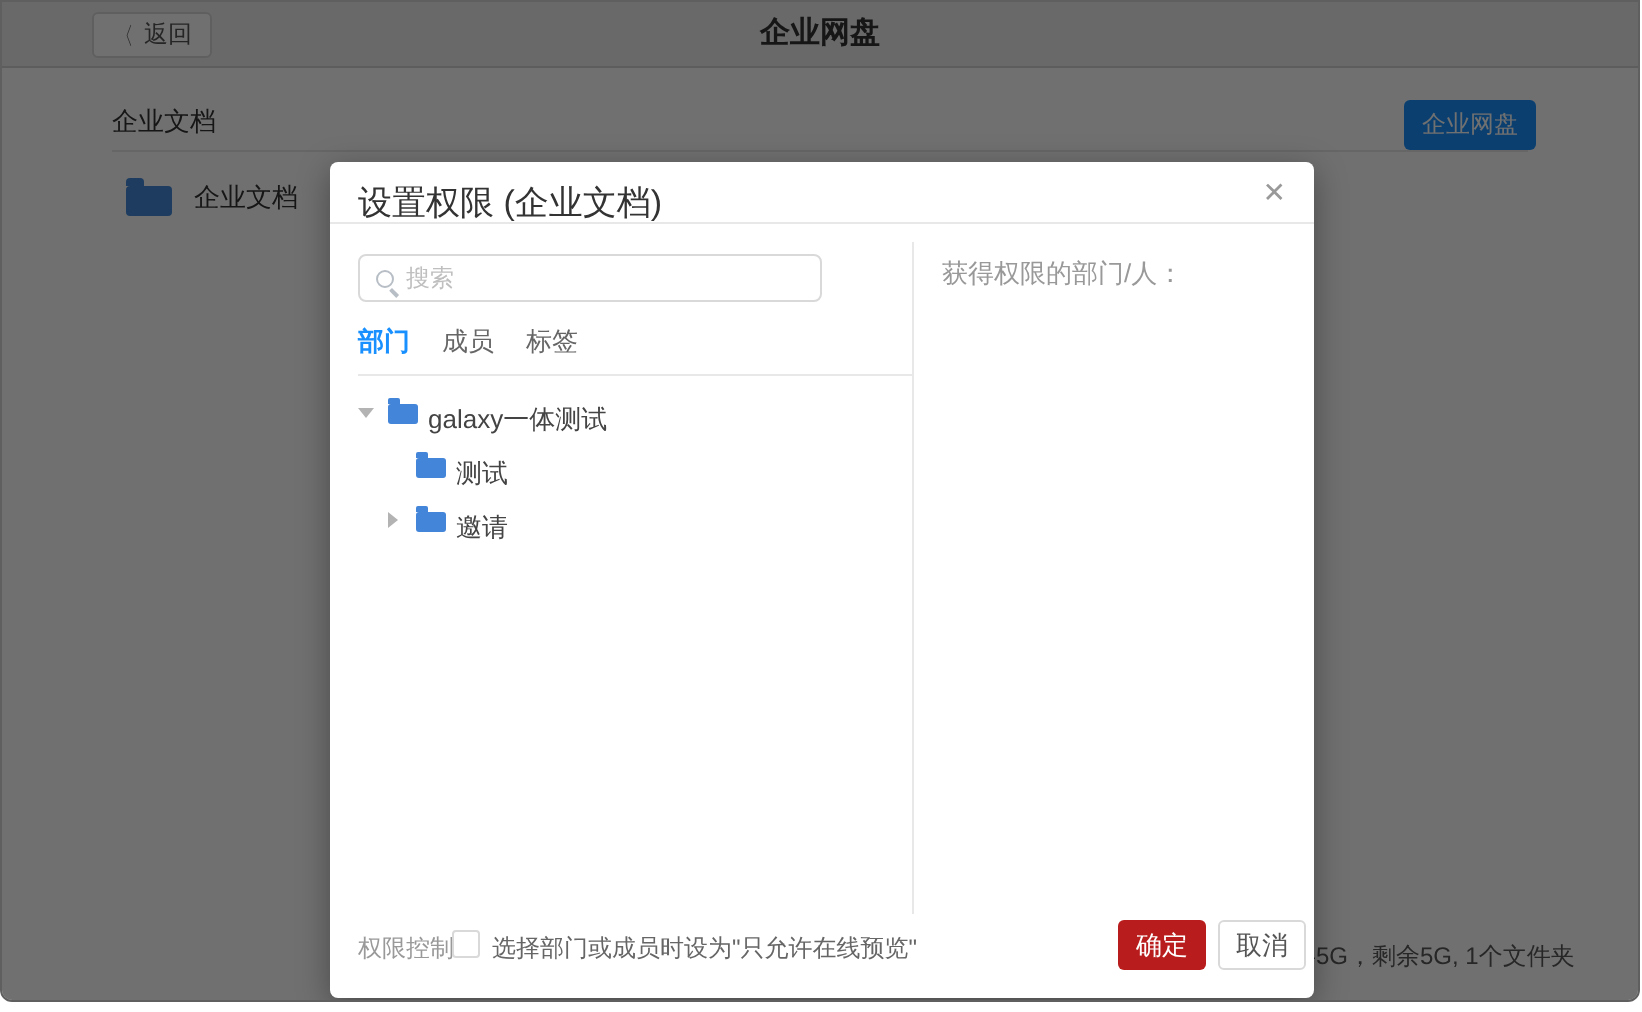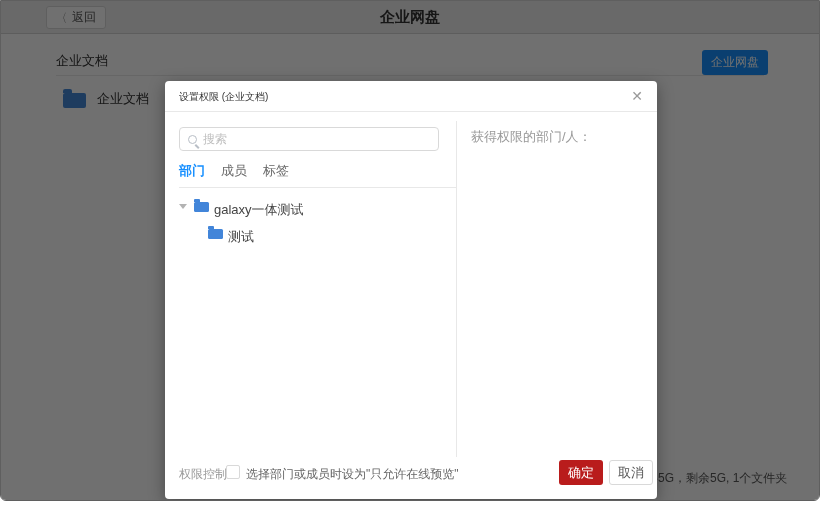--- a/index.html
+++ b/index.html
@@ -36,25 +36,25 @@
   .folder-big::before { content:""; position:absolute; left:0; top:-4px; width:9px; height:4px; background:#4689d9; border-radius:2px 2px 0 0; }
   .file-name { font-size:13px; color:#333; margin-top:2px;text-align:center; }
   .storage-info { position:absolute; left:645px; top:469px; font-size:12px; color:#595959; white-space:nowrap; }
   
   .overlay { position:absolute; left:0; top:0; right:0; bottom:0; background:rgba(0,0,0,0.56); }
   
   .modal {
     position:absolute; left:164px; top:80px; width:492px; height:418px;
     background:#ffffff; border-radius:4px; box-shadow:0 4px 16px rgba(0,0,0,0.35);
   }
-  .modal-title { position:absolute; left:14px; top:9px; font-size:10px; color:#333; }
+  .modal-title { position:absolute; left:14px; top:9px; font-size:17px; color:#333; }
   .modal-close { position:absolute; right:14px; top:6px; font-size:14px; color:#999; cursor:pointer; line-height:1.4; }
   .modal-hr { position:absolute; left:0; right:0; top:30px; height:1px; background:#e8e8e8; }
   .search-box {
-    position:absolute; left:14px; top:46px; width:260px; height:24px;
+    position:absolute; left:14px; top:46px; width:232px; height:24px;
     border:1px solid #d9d9d9; border-radius:4px; display:flex; align-items:center; background:#fff;
   }
   .search-icon { position:relative; width:9px; height:9px; border:1.4px solid #b8bec6; border-radius:50%; margin-left:8px; flex:0 0 auto; }
   .search-icon::after { content:""; position:absolute; left:7px; top:8px; width:5px; height:1.5px; background:#b8bec6; transform:rotate(45deg); transform-origin:0 0; }
   .search-input { border:none; outline:none; flex:1; font-size:12px; color:#333; padding:0 6px; background:transparent; font-family:inherit; }
   .search-input::placeholder { color:#bfbfbf; }
   .tabs { position:absolute; left:14px; top:80px; width:277px; height:27px; border-bottom:1px solid #e8e8e8; display:flex; gap:16px; }
   .tab { font-size:13px; color:#666; cursor:pointer; line-height:20px;font-family:Liberation Serif, serif; }
   .tab.active { color:#1890ff; font-weight:700; }
   .tree { position:absolute; left:0; top:112px; width:291px; }
@@ -124,20 +124,25 @@
     <div class="tree">
       <div class="tree-row">
         <span class="caret-down" style="left:14px"></span>
         <span class="folder-sm" style="left:29px"></span>
         <span class="tree-label" style="left:49px">galaxy一体测试</span>
       </div>
       <div class="tree-row">
         <span class="folder-sm" style="left:43px"></span>
         <span class="tree-label" style="left:63px">测试</span>
       </div>
+      <div class="tree-row">
+        <span class="caret-right" style="left:29px"></span>
+        <span class="folder-sm" style="left:43px"></span>
+        <span class="tree-label" style="left:63px">邀请</span>
+      </div>
     </div>
 
     <div class="v-divider"></div>
 
     <div class="right-panel-label">获得权限的部门/人：</div>
 
     <div class="modal-footer">
       <span class="perm-label">权限控制：</span>
       <span class="perm-checkbox"></span>
       <span class="perm-desc">选择部门或成员时设为"只允许在线预览"</span>

